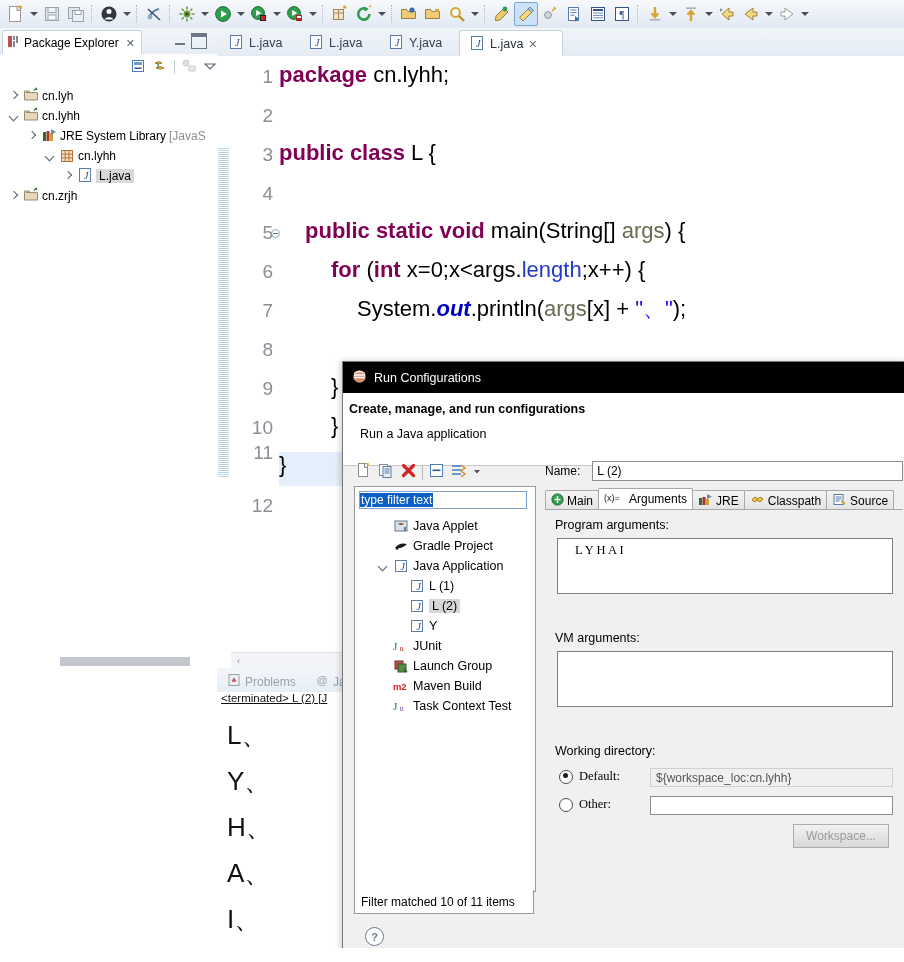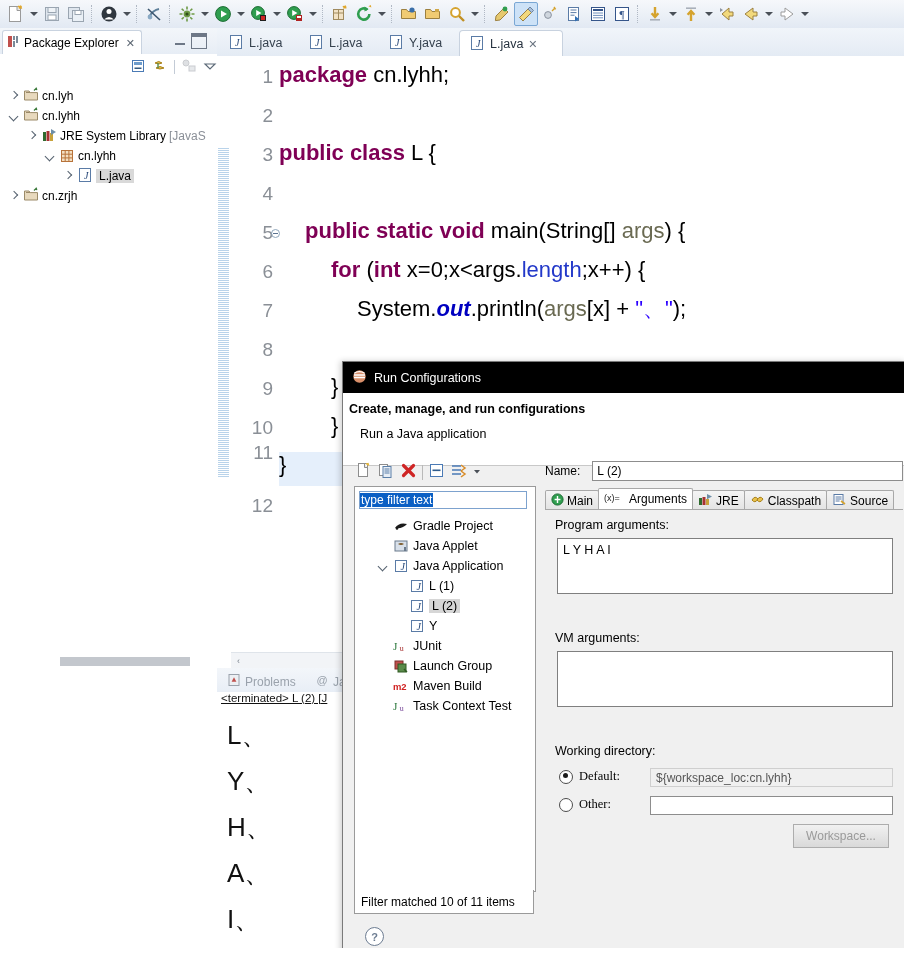--- a/index.html
+++ b/index.html
@@ -125,22 +125,22 @@
     display:flex;align-items:center;padding-left:4px;box-sizing:border-box;margin-right:2px;}
   #tabrow{position:absolute;left:4px;top:28px;height:22px;display:flex;align-items:flex-end;}
   .dtab{height:19px;display:flex;align-items:center;gap:3px;padding:0 5px;font-size:12px;
     background:linear-gradient(to bottom,#f4f4f4,#e3e3e3);border:1px solid #a8a8a8;
     border-bottom:none;border-radius:2px 2px 0 0;margin-right:-1px;}
   .dtab.active{background:#fff;border-bottom:1px solid #fff;height:20px;}
   #tabpane{position:absolute;left:4px;top:49px;width:358px;height:406px;background:#f0f0f0;
     border-top:1px solid #a8a8a8;}
   .grp{position:absolute;}
   .grp .glabel{font-size:12.5px;color:#000;}
-  .txtarea{background:#fff;border:1px solid #7f7f7f;font-size:12.5px;padding:4px 5px;
-    box-sizing:border-box;}
+  .txtarea{background:#fff;border:1px solid #7f7f7f;font-size:12.5px;padding:4px 17px;
+    box-sizing:border-box;font-family:Liberation Serif, serif;}
   .radio{width:12px;height:12px;border:1px solid #4c4c4c;border-radius:50%;background:#fff;
     display:inline-block;position:relative;flex:0 0 auto;}
   .radio.on::after{content:"";position:absolute;left:2.5px;top:2.5px;width:5px;height:5px;
     border-radius:50%;background:#1b1b1b;}
   .rrow{display:flex;align-items:center;gap:6px;font-size:12.5px;font-family:Liberation Serif, serif;}
   .ro-field{height:19px;background:#f0f0f0;border:1px solid #cfcfcf;font-size:12px;color:#565656;
     display:flex;align-items:center;padding-left:5px;box-sizing:border-box;}
   .wh-field{height:19px;background:#fff;border:1px solid #8d8d8d;font-size:12px;
     display:flex;align-items:center;padding-left:5px;box-sizing:border-box;}
   .gbtn{height:22px;background:linear-gradient(to bottom,#f1f1f1,#d9d9d9);border:1px solid #adadad;
@@ -606,36 +606,36 @@
       </div>
       <div id="lc-box">
         <div id="filter-input">
           <span id="filter-text" title="type filter text">type filter text</span>
         </div>
         <div id="cfg-tree">
             <div class="crow" style="padding-left:22px">
               <span class="tw"></span>
               <span class="ci">
                 <svg width="16" height="16" viewBox="0 0 16 16">
-                  <path d="M2 10 q4 -6 12 -4 q-4 5 -12 4z" fill="#1b1b1b"></path>
-                  <circle cx="4" cy="10.5" r="1.3" fill="#1b1b1b"></circle>
-                </svg>
-              </span>
-              <span class="lbl">Gradle Project</span>
-            </div>
-            <div class="crow" style="padding-left:22px">
-              <span class="tw"></span>
-              <span class="ci">
-                <svg width="16" height="16" viewBox="0 0 16 16">
                   <rect x="2" y="3" width="12" height="10" fill="#d8e0ea" stroke="#6a7a8c"></rect>
                   <path d="M5 6 q3 -2 6 0 q-3 2 -6 0z" fill="#7a5a2a"></path>
                   <path d="M11 9 h2 v4 h-2z" fill="#6a7a8c"></path>
                 </svg>
               </span>
               <span class="lbl">Java Applet</span>
+            </div>
+            <div class="crow" style="padding-left:22px">
+              <span class="tw"></span>
+              <span class="ci">
+                <svg width="16" height="16" viewBox="0 0 16 16">
+                  <path d="M2 10 q4 -6 12 -4 q-4 5 -12 4z" fill="#1b1b1b"></path>
+                  <circle cx="4" cy="10.5" r="1.3" fill="#1b1b1b"></circle>
+                </svg>
+              </span>
+              <span class="lbl">Gradle Project</span>
             </div>
             <div class="crow" style="padding-left:22px">
               <span class="tw d"></span>
               <span class="ci">
                 <svg width="16" height="16" viewBox="0 0 16 16">
                   <rect x="2.5" y="2.5" width="11" height="11" fill="#fff" stroke="#5a7ba6"></rect>
                   <text x="7.5" y="11.5" font-size="10" font-family="serif" font-style="italic" fill="#2a4a7a">J</text>
                 </svg>
               </span>
               <span class="lbl">Java Application</span>

